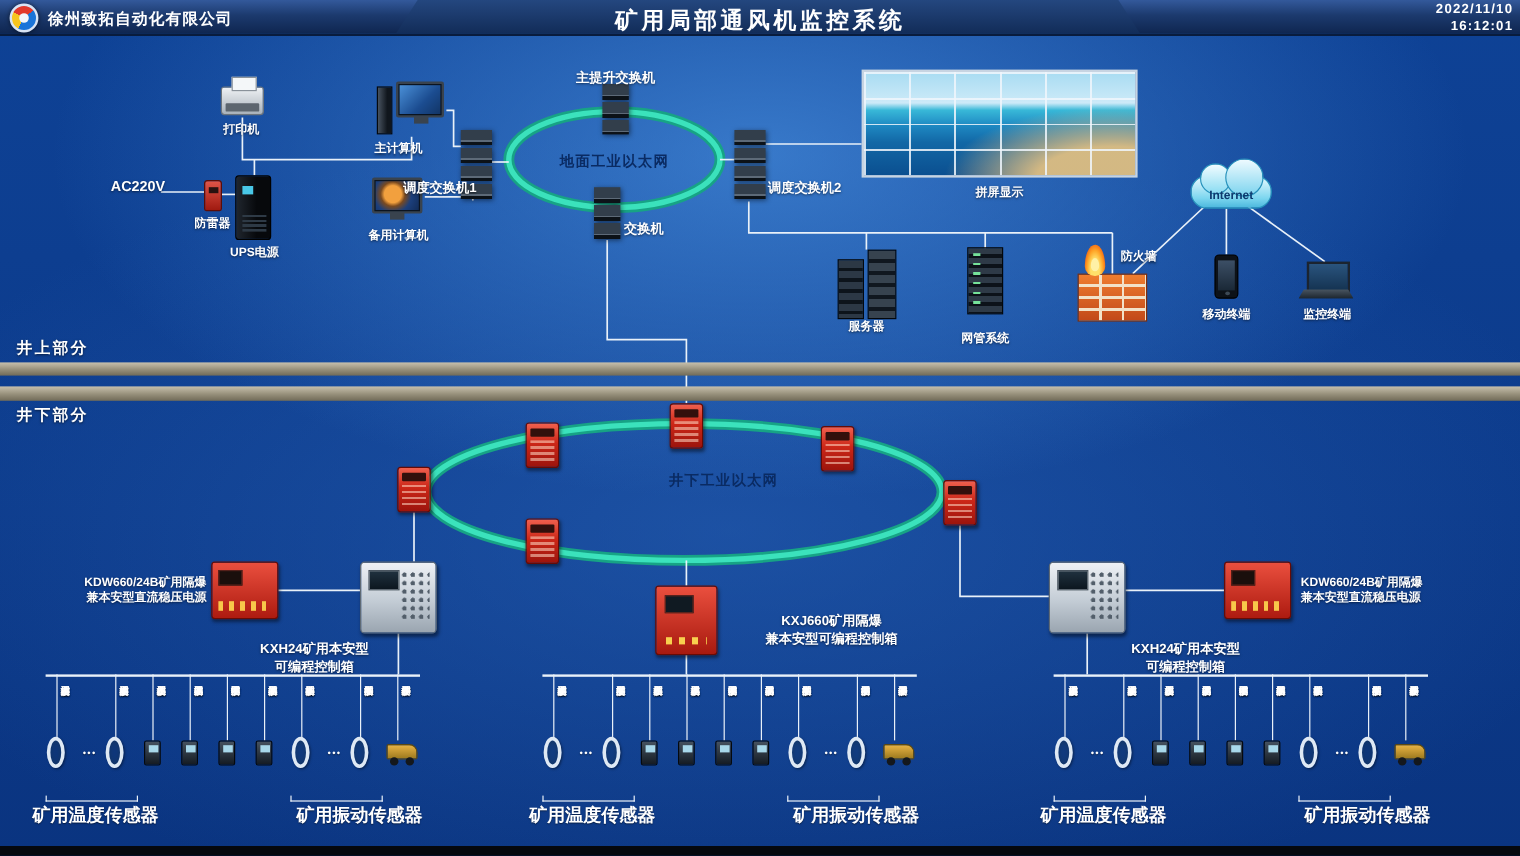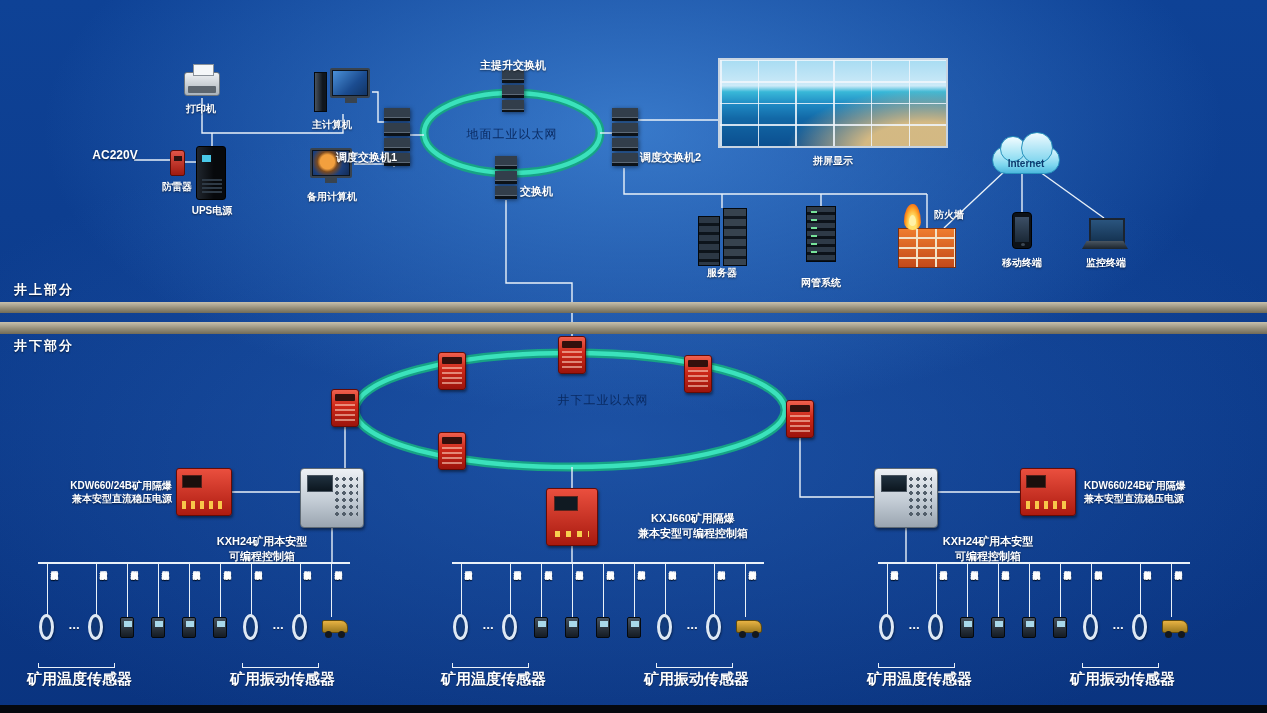--- a/index.html
+++ b/index.html
@@ -29,21 +29,21 @@
 .wires{left:0;top:0;z-index:1}
 .bar{left:0;width:1267px;z-index:2;background:linear-gradient(180deg,#c7c0ad,#968f7a 55%,#716b58)}
 .bar1{top:302px;height:11px}
 .bar2{top:322px;height:12px}
 .bottom-edge{left:0;top:705px;width:1267px;height:8px;background:#05080d;z-index:5}
 .dlabel{z-index:3;font-size:10px;font-weight:bold;text-align:center;color:#fff;line-height:1.3;
   text-shadow:0 1px 2px rgba(0,0,0,.55);white-space:nowrap}
 .sm{font-size:11px}
 .big{font-size:11px}
 .sec-label{z-index:3;font-size:13px;font-weight:bold;letter-spacing:2px;text-shadow:0 1px 2px rgba(0,0,0,.6)}
-.ring-label{z-index:3;font-size:12px;font-weight:normal;color:#0a2b63;text-align:center;letter-spacing:1px}
+.ring-label{z-index:3;font-size:12px;font-weight:bold;color:#0a2b63;text-align:center;letter-spacing:1px}
 .dev{z-index:3}
 
 
 .printer{width:36px;height:24px;background:linear-gradient(#eef1f4,#a9b2ba);border:1px solid #6b747d;border-radius:3px}
 .printer::before{content:"";position:absolute;left:8px;top:-9px;width:19px;height:10px;background:#f4f7f9;border:1px solid #8a929a}
 .printer::after{content:"";position:absolute;left:3px;bottom:2px;width:28px;height:7px;background:#5d666f;border-radius:1px}
 
 .pc{width:58px;height:50px}
 .pc-tower{position:absolute;left:0;top:6px;width:13px;height:40px;background:linear-gradient(90deg,#47525f,#10161d 70%);border:1px solid #05090d}
 .monitor{position:absolute;width:40px;height:30px;background:#0b1420;border:2px solid #39434e;border-radius:2px}
@@ -147,21 +147,21 @@
 .t-fan .sicon{left:0;top:58px;width:26px;height:13px;background:linear-gradient(#e8b344,#9d7a1e);
   border:1px solid #5e4a10;border-radius:2px 7px 2px 2px}
 .t-fan .sicon::before{content:"";position:absolute;left:2px;bottom:-6px;width:7px;height:7px;background:#14181d;border-radius:50%;box-shadow:13px 0 0 #14181d}
 .t-dots .vlabel{writing-mode:horizontal-tb;left:0;top:62px;font-size:8px;letter-spacing:1px}
 .bracket{position:absolute;top:103px;height:5px;border-left:1.2px solid #e9f1f9;border-right:1.2px solid #e9f1f9;border-bottom:1.2px solid #e9f1f9}
 .b-temp{left:0;width:77px}
 .b-vib{left:204px;width:77px}
 .bracket-label{position:absolute;top:110px;width:100px;text-align:center;font-size:15px;font-weight:bold;color:#fff;
   text-shadow:0 1px 1px rgba(0,0,0,.5);white-space:nowrap}
 .bl-temp{left:-11px}
-.bl-vib{left:192px}
+.bl-vib{left:209px}
 </style>
 </head>
 <body>
 
 <div class="stage">
 
   <svg class="wires" width="1267" height="713" viewBox="0 0 1267 713">
     <g>
       <ellipse cx="512" cy="133" rx="88" ry="40" fill="none" stroke="#17a385" stroke-width="9"></ellipse>
       <ellipse cx="512" cy="133" rx="88" ry="40" fill="none" stroke="#3be2bc" stroke-width="4.5"></ellipse>
@@ -194,20 +194,29 @@
       <polyline points="332,528 332,562"></polyline>
       <polyline points="572,546 572,562"></polyline>
       <polyline points="906,528 906,562"></polyline>
     </g>
   </svg>
 
   <div class="bar bar1"></div>
   <div class="bar bar2"></div>
   <div class="bottom-edge"></div>
 
+  <header class="topbar">
+    <div class="logo"></div>
+    <div class="company">徐州致拓自动化有限公司</div>
+    <div class="apptitle">矿用局部通风机监控系统</div>
+    <div class="clock">
+      <div>2022/11/10</div>
+      <div>16:12:01</div>
+    </div>
+  </header>
 
   <div class="sec-label" style="left:14px;top:281px">井上部分</div>
   <div class="sec-label" style="left:14px;top:337px">井下部分</div>
 
   <div class="dev printer" style="left:184px;top:72px"></div>
   <div class="dlabel" style="left:168px;top:102px;width:66px">打印机</div>
 
   <div class="dev pc" style="left:314px;top:66px">
     <div class="pc-tower"></div>
     <div class="monitor"></div>

